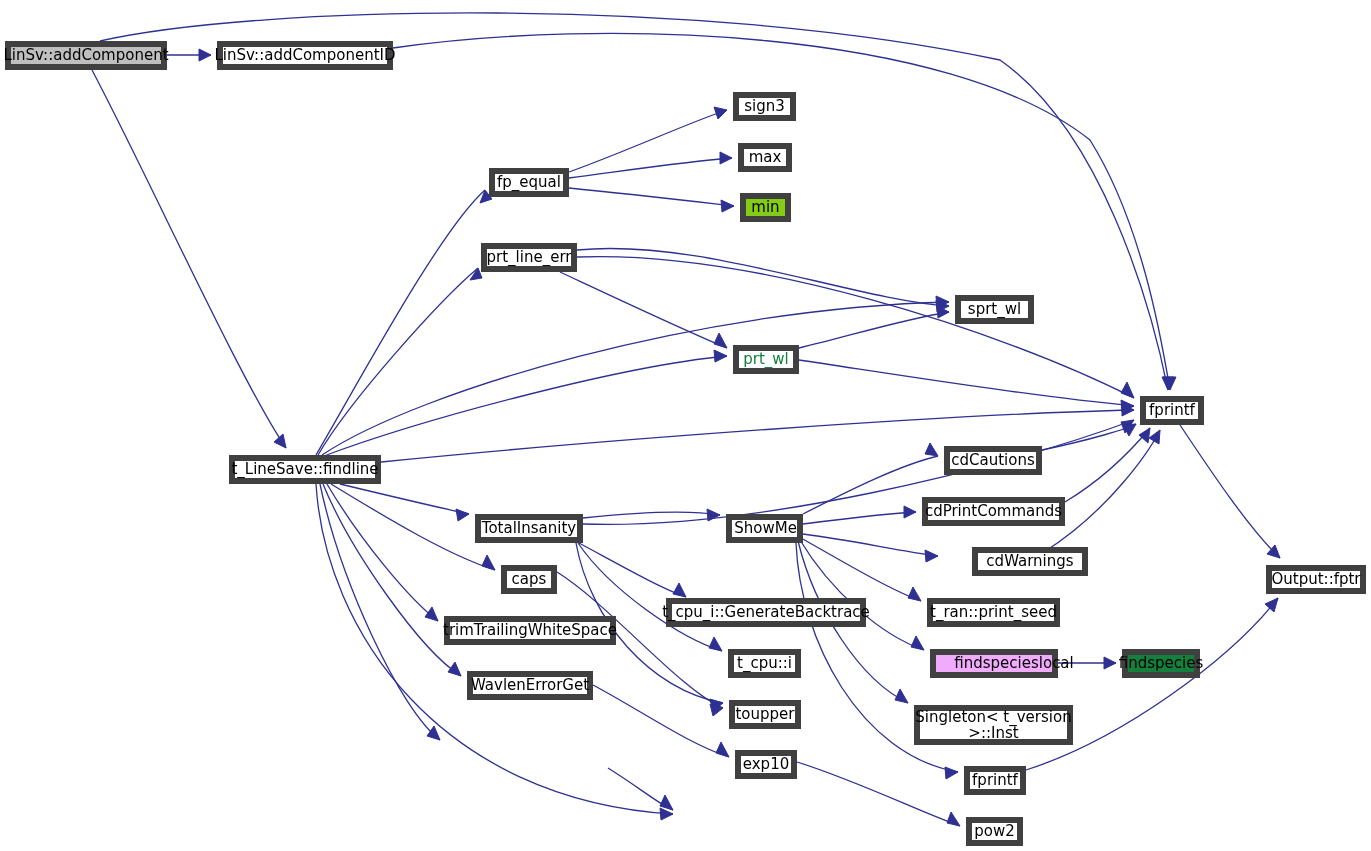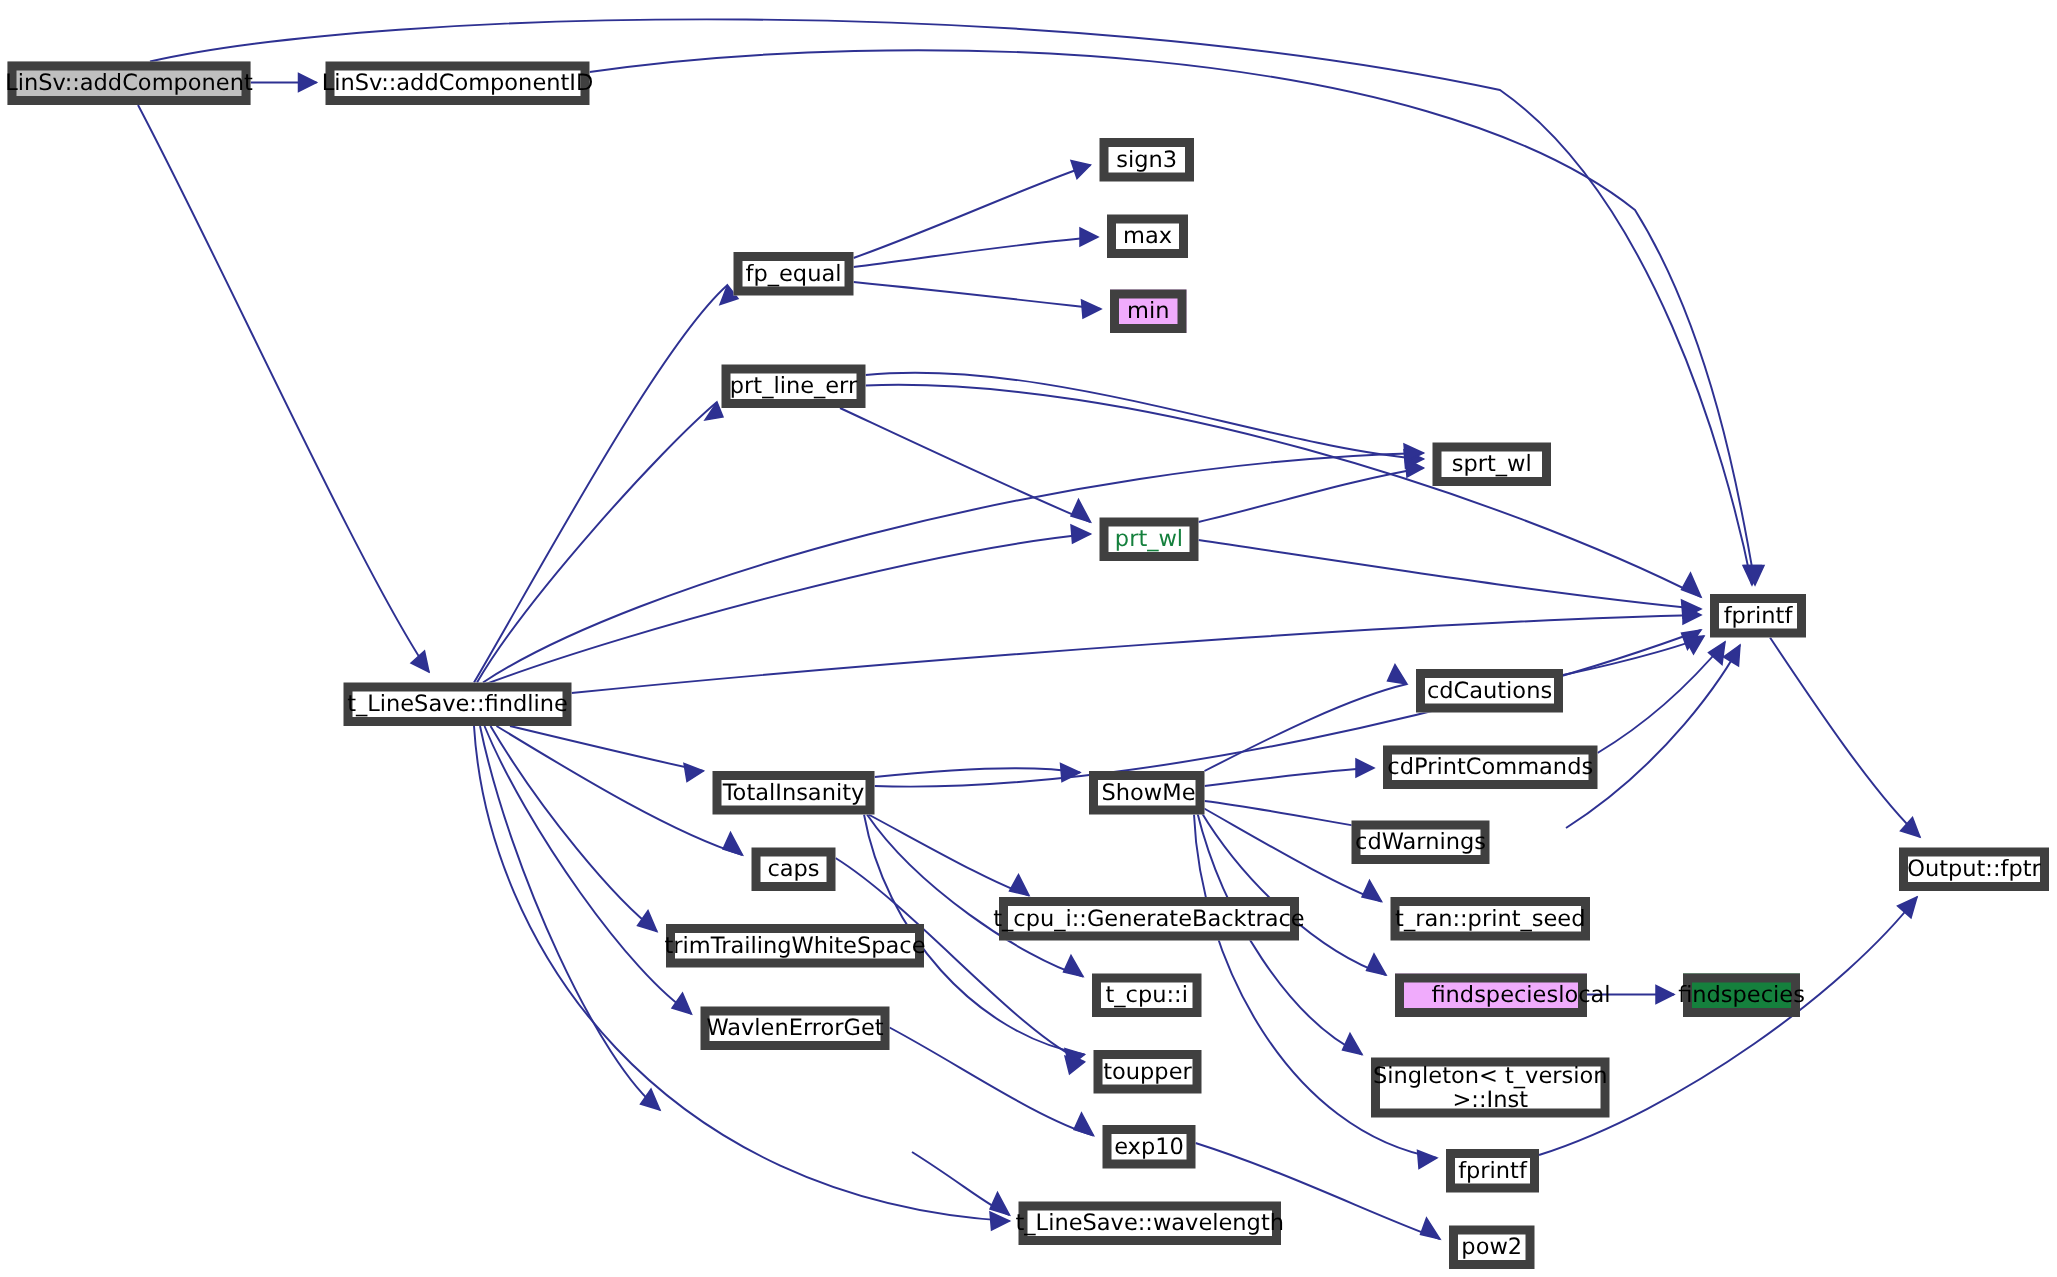--- a/index.html
+++ b/index.html
@@ -107,40 +107,39 @@
       <path d="M797,762 C860,782 920,812 960,826" fill="none" stroke="#2e3192" stroke-width="1.3"></path>
       <polygon points="960,826 947,823 951,812" fill="#2e3192" stroke="#2e3192" stroke-width="1"></polygon>
       <path d="M1026,770 C1120,740 1230,660 1278,598" fill="none" stroke="#2e3192" stroke-width="1.3"></path>
       <polygon points="1278,598 1265,604 1274,612" fill="#2e3192" stroke="#2e3192" stroke-width="1"></polygon>
     </svg>
 <div class="node root" style="left: 5px; top: 41px; width: 162px; height: 29px; border-color: rgb(64, 64, 64); background: rgb(191, 191, 191); color: rgb(0, 0, 0);"><span>LinSv::addComponent</span></div>
     <div class="node" style="left: 217px; top: 41px; width: 176px; height: 29px; border-color: rgb(64, 64, 64); background: rgb(255, 255, 255); color: rgb(0, 0, 0);"><span>LinSv::addComponentID</span></div>
     <div class="node" style="left: 733px; top: 92px; width: 63px; height: 29px; border-color: rgb(64, 64, 64); background: rgb(255, 255, 255); color: rgb(0, 0, 0);"><span>sign3</span></div>
     <div class="node" style="left: 738px; top: 143px; width: 54px; height: 29px; border-color: rgb(64, 64, 64); background: rgb(255, 255, 255); color: rgb(0, 0, 0);"><span>max</span></div>
     <div class="node" style="left: 489px; top: 168px; width: 80px; height: 29px; border-color: rgb(64, 64, 64); background: rgb(255, 255, 255); color: rgb(0, 0, 0);"><span>fp_equal</span></div>
-    <div class="node" style="left: 740px; top: 193px; width: 51px; height: 29px; border-color: rgb(64, 64, 64); background: #f0abfc; color: rgb(0, 0, 0);"><span>min</span></div>
+    <div class="node" style="left: 740px; top: 193px; width: 51px; height: 29px; border-color: rgb(64, 64, 64); background: #84cc16; color: rgb(0, 0, 0);"><span>min</span></div>
     <div class="node" style="left: 481px; top: 243px; width: 96px; height: 29px; border-color: rgb(64, 64, 64); background: rgb(255, 255, 255); color: rgb(0, 0, 0);"><span>prt_line_err</span></div>
     <div class="node" style="left: 955px; top: 295px; width: 79px; height: 29px; border-color: rgb(64, 64, 64); background: rgb(255, 255, 255); color: rgb(0, 0, 0);"><span>sprt_wl</span></div>
     <div class="node" style="left: 733px; top: 345px; width: 66px; height: 29px; border-color: rgb(64, 64, 64); background: rgb(255, 255, 255); color: #15803d;"><span>prt_wl</span></div>
     <div class="node" style="left: 1140px; top: 396px; width: 64px; height: 29px; border-color: rgb(64, 64, 64); background: rgb(255, 255, 255); color: rgb(0, 0, 0);"><span>fprintf</span></div>
     <div class="node" style="left: 229px; top: 455px; width: 152px; height: 29px; border-color: rgb(64, 64, 64); background: rgb(255, 255, 255); color: rgb(0, 0, 0);"><span>t_LineSave::findline</span></div>
     <div class="node" style="left: 944px; top: 446px; width: 98px; height: 29px; border-color: rgb(64, 64, 64); background: rgb(255, 255, 255); color: rgb(0, 0, 0);"><span>cdCautions</span></div>
     <div class="node" style="left: 922px; top: 497px; width: 143px; height: 29px; border-color: rgb(64, 64, 64); background: rgb(255, 255, 255); color: rgb(0, 0, 0);"><span>cdPrintCommands</span></div>
     <div class="node" style="left: 726px; top: 514px; width: 77px; height: 29px; border-color: rgb(64, 64, 64); background: rgb(255, 255, 255); color: rgb(0, 0, 0); justify-content: flex-end;"><span>ShowMe</span></div>
     <div class="node" style="left: 475px; top: 514px; width: 108px; height: 29px; border-color: rgb(64, 64, 64); background: rgb(255, 255, 255); color: rgb(0, 0, 0);"><span>TotalInsanity</span></div>
-    <div class="node" style="left: 901px; top: 547px; width: 92px; height: 29px; border-color: rgb(64, 64, 64); background: rgb(255, 255, 255); color: rgb(0, 0, 0);"><span>cdWarnings</span></div>
+    <div class="node" style="left: 972px; top: 547px; width: 116px; height: 29px; border-color: rgb(64, 64, 64); background: rgb(255, 255, 255); color: rgb(0, 0, 0);"><span>cdWarnings</span></div>
     <div class="node" style="left: 1266px; top: 565px; width: 100px; height: 29px; border-color: rgb(64, 64, 64); background: rgb(255, 255, 255); color: rgb(0, 0, 0);"><span>Output::fptr</span></div>
     <div class="node" style="left: 501px; top: 565px; width: 56px; height: 29px; border-color: rgb(64, 64, 64); background: rgb(255, 255, 255); color: rgb(0, 0, 0);"><span>caps</span></div>
     <div class="node" style="left: 927px; top: 598px; width: 133px; height: 29px; border-color: rgb(64, 64, 64); background: rgb(255, 255, 255); color: rgb(0, 0, 0);"><span>t_ran::print_seed</span></div>
     <div class="node" style="left: 666px; top: 598px; width: 200px; height: 29px; border-color: rgb(64, 64, 64); background: rgb(255, 255, 255); color: rgb(0, 0, 0);"><span>t_cpu_i::GenerateBacktrace</span></div>
     <div class="node" style="left: 444px; top: 616px; width: 172px; height: 29px; border-color: rgb(64, 64, 64); background: rgb(255, 255, 255); color: rgb(0, 0, 0);"><span>trimTrailingWhiteSpace</span></div>
     <div class="node" style="left: 930px; top: 649px; width: 128px; height: 29px; border-color: rgb(64, 64, 64); background: #f0abfc; color: rgb(0, 0, 0); padding-left: 40px;"><span>findspecieslocal</span></div>
     <div class="node" style="left: 1122px; top: 649px; width: 78px; height: 29px; border-color: rgb(64, 64, 64); background: #15803d; color: rgb(0, 0, 0);"><span>findspecies</span></div>
     <div class="node" style="left: 728px; top: 649px; width: 73px; height: 29px; border-color: rgb(64, 64, 64); background: rgb(255, 255, 255); color: rgb(0, 0, 0);"><span>t_cpu::i</span></div>
     <div class="node" style="left: 467px; top: 671px; width: 126px; height: 29px; border-color: rgb(64, 64, 64); background: rgb(255, 255, 255); color: rgb(0, 0, 0);"><span>WavlenErrorGet</span></div>
     <div class="node" style="left: 729px; top: 700px; width: 72px; height: 29px; border-color: rgb(64, 64, 64); background: rgb(255, 255, 255); color: rgb(0, 0, 0);"><span>toupper</span></div>
     <div class="node" style="left: 914px; top: 705px; width: 159px; height: 40px; border-color: rgb(64, 64, 64); background: rgb(255, 255, 255); color: rgb(0, 0, 0);"><span>Singleton&lt; t_version
 &gt;::Inst</span></div>
     <div class="node" style="left: 735px; top: 750px; width: 62px; height: 29px; border-color: rgb(64, 64, 64); background: rgb(255, 255, 255); color: rgb(0, 0, 0);"><span>exp10</span></div>
     <div class="node" style="left: 964px; top: 766px; width: 62px; height: 29px; border-color: rgb(64, 64, 64); background: rgb(255, 255, 255); color: rgb(0, 0, 0);"><span>fprintf</span></div>
-    <div class="node" style="left: 679px; top: 801px; width: 175px; height: 29px; border-color: rgb(64, 64, 64); background: rgb(255, 255, 255); color: rgb(0, 0, 0);"><span>t_LineSave::wavelength</span></div>
     <div class="node" style="left: 966px; top: 817px; width: 57px; height: 29px; border-color: rgb(64, 64, 64); background: rgb(255, 255, 255); color: rgb(0, 0, 0);"><span>pow2</span></div>
   </div>
 
 </body></html>

